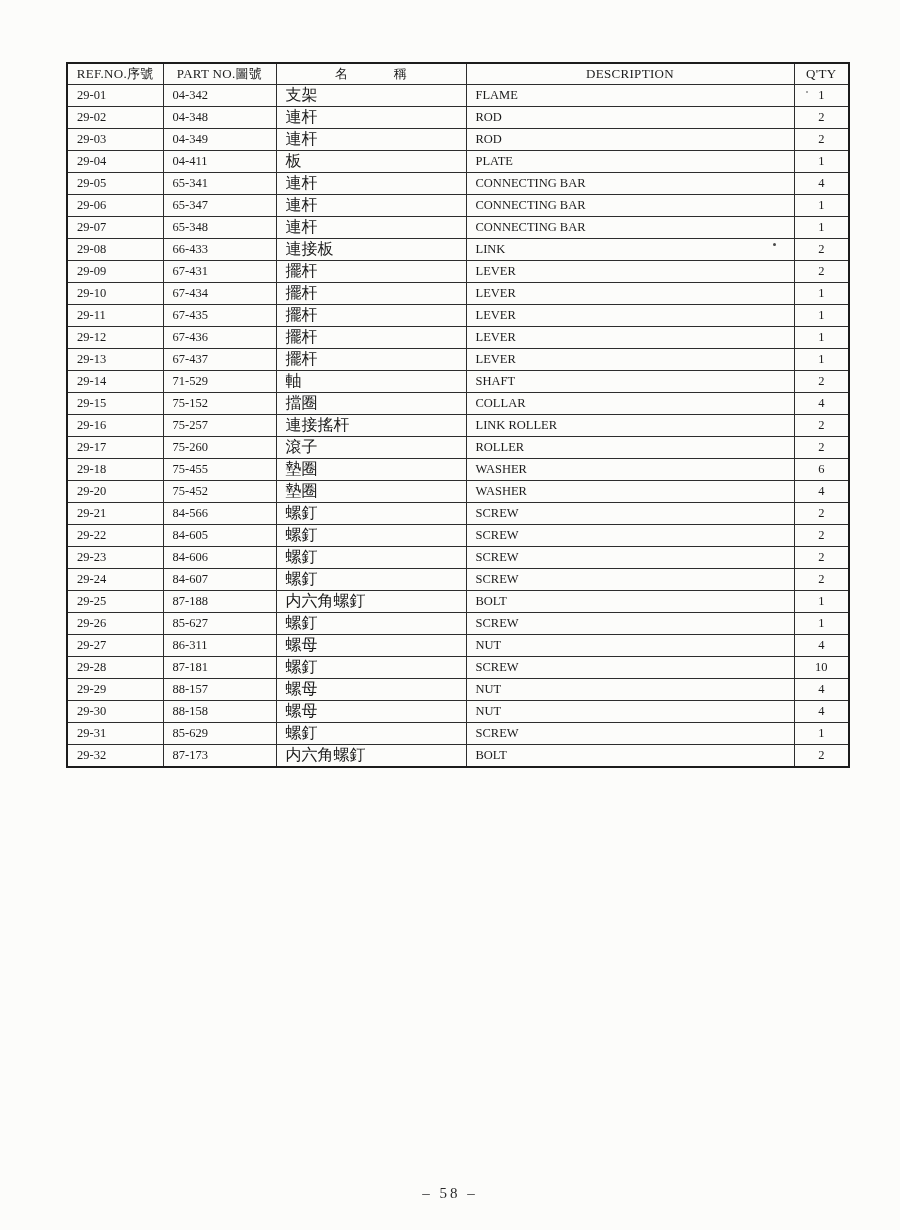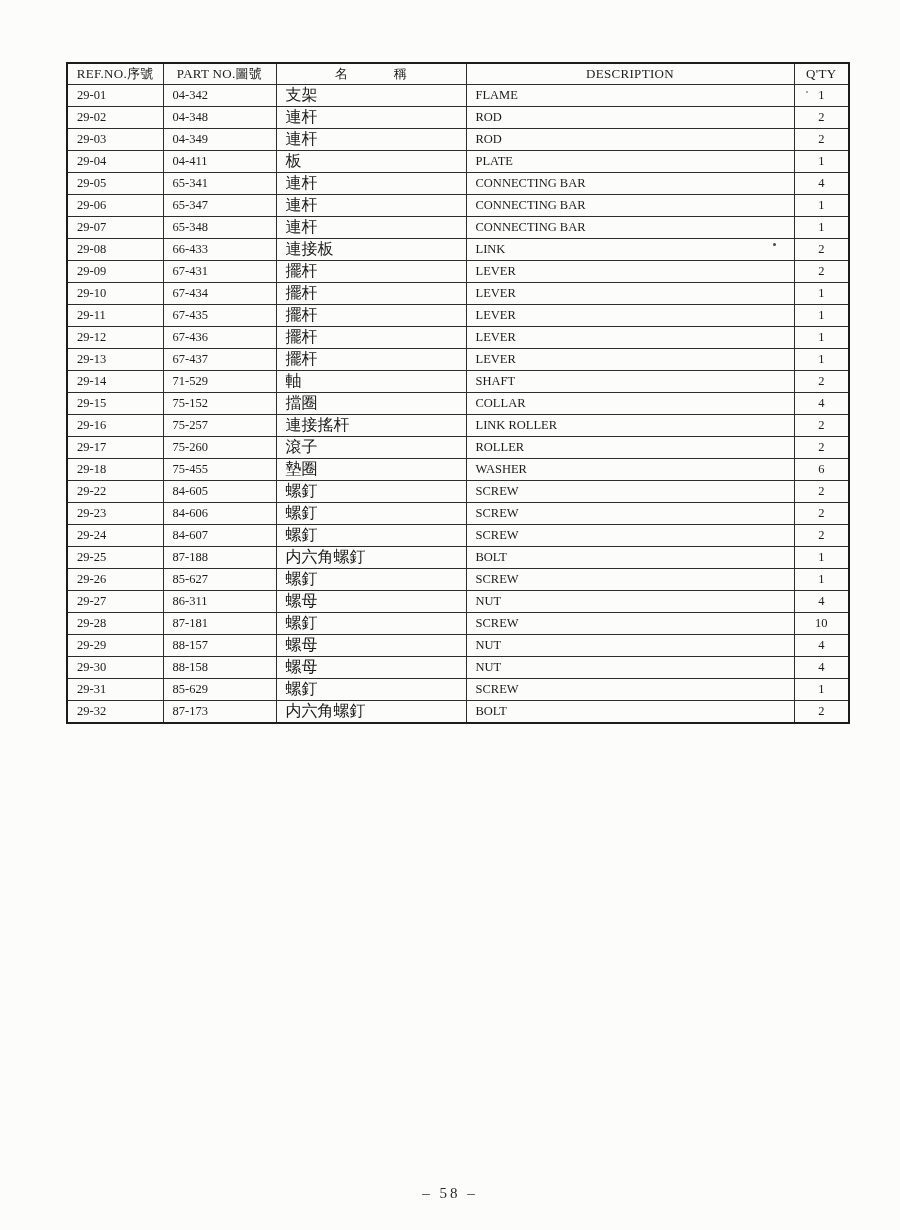--- a/index.html
+++ b/index.html
@@ -213,20 +213,34 @@
           <td class="qty">2</td>
         </tr>
         <tr>
           <td>29-18</td>
           <td>75-455</td>
           <td class="cname">墊圈</td>
           <td>WASHER</td>
           <td class="qty">6</td>
         </tr>
         <tr>
+          <td>29-20</td>
+          <td>75-452</td>
+          <td class="cname">墊圈</td>
+          <td>WASHER</td>
+          <td class="qty">4</td>
+        </tr>
+        <tr>
+          <td>29-21</td>
+          <td>84-566</td>
+          <td class="cname">螺釘</td>
+          <td>SCREW</td>
+          <td class="qty">2</td>
+        </tr>
+        <tr>
           <td>29-22</td>
           <td>84-605</td>
           <td class="cname">螺釘</td>
           <td>SCREW</td>
           <td class="qty">2</td>
         </tr>
         <tr>
           <td>29-23</td>
           <td>84-606</td>
           <td class="cname">螺釘</td>

